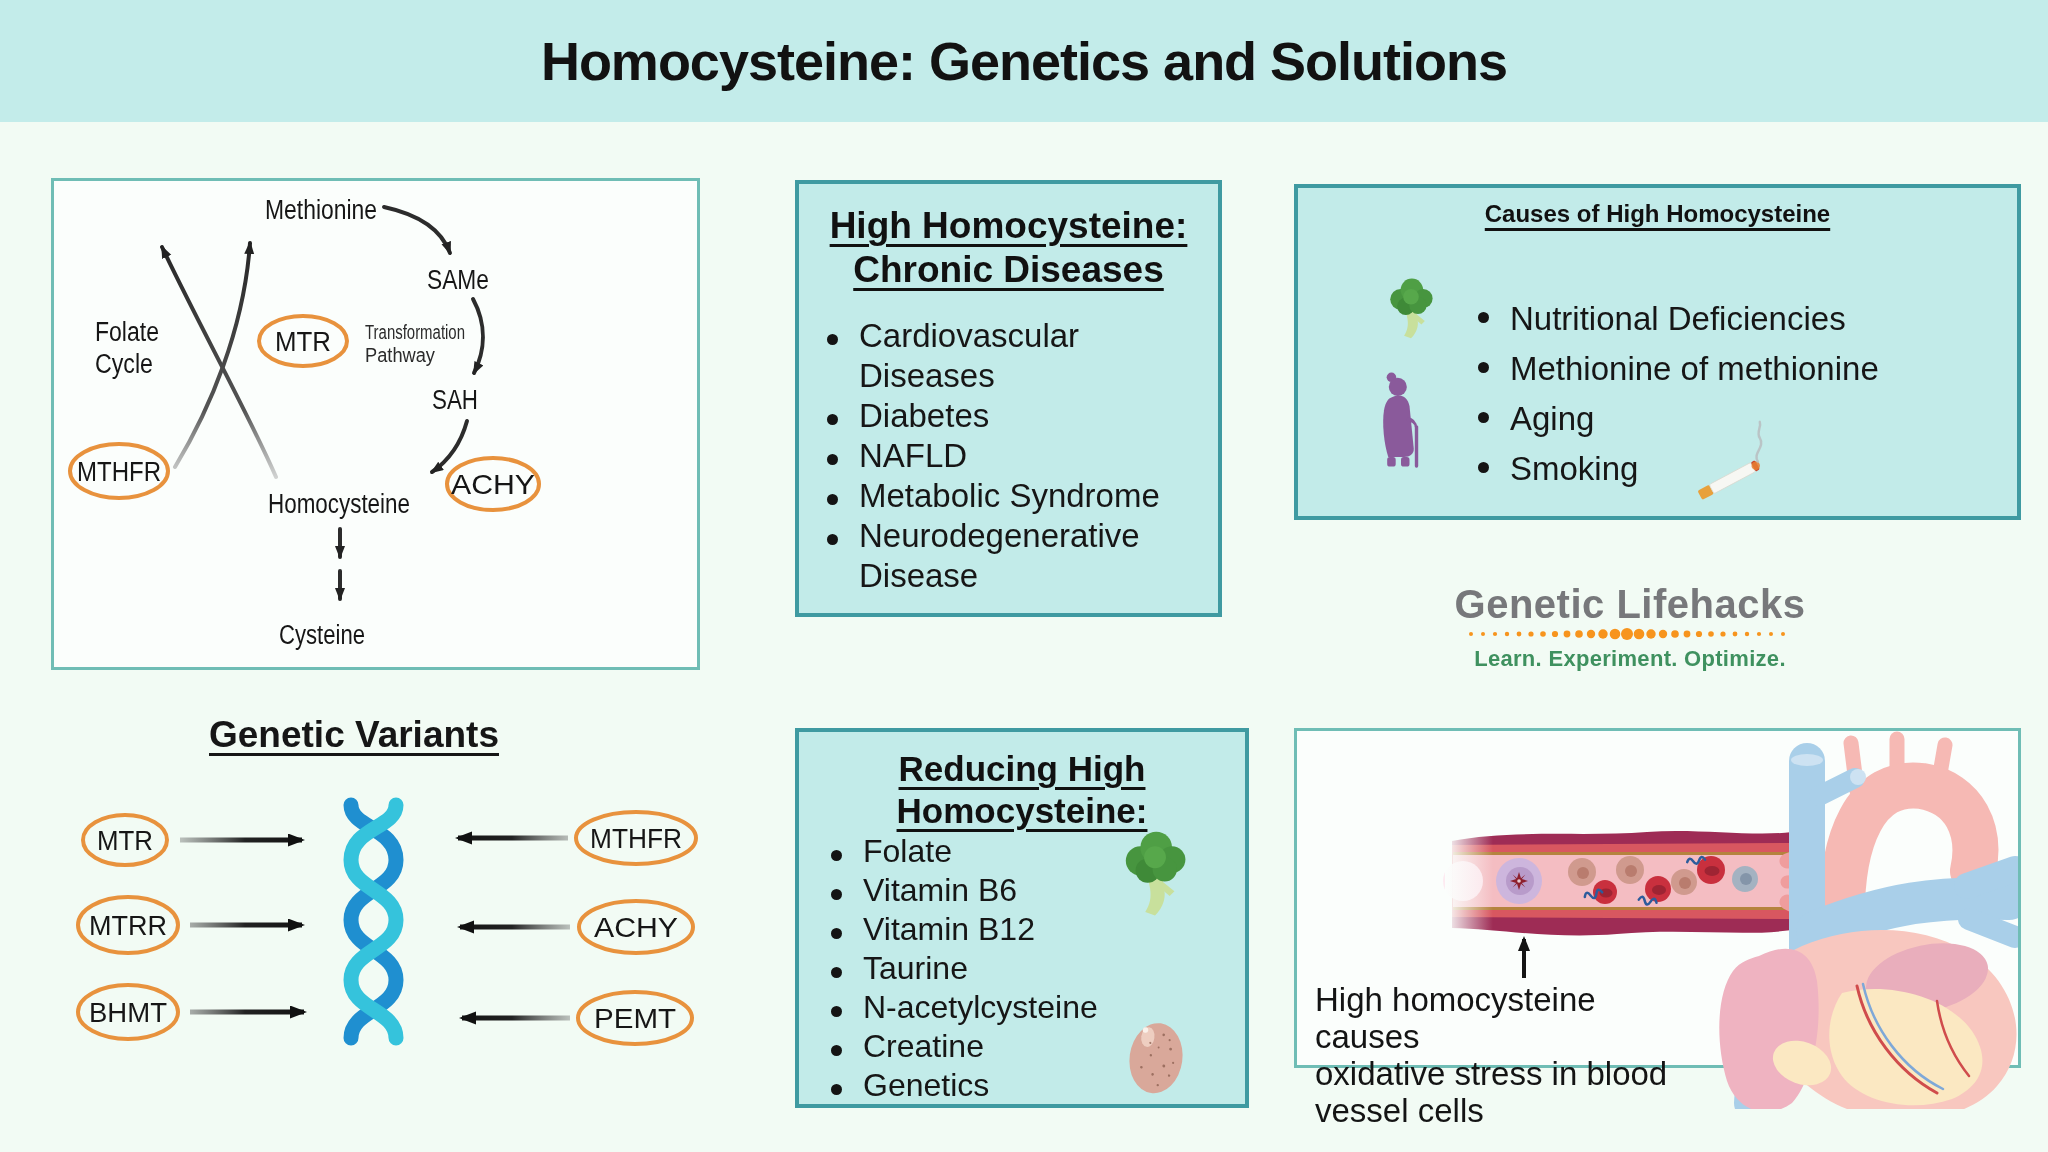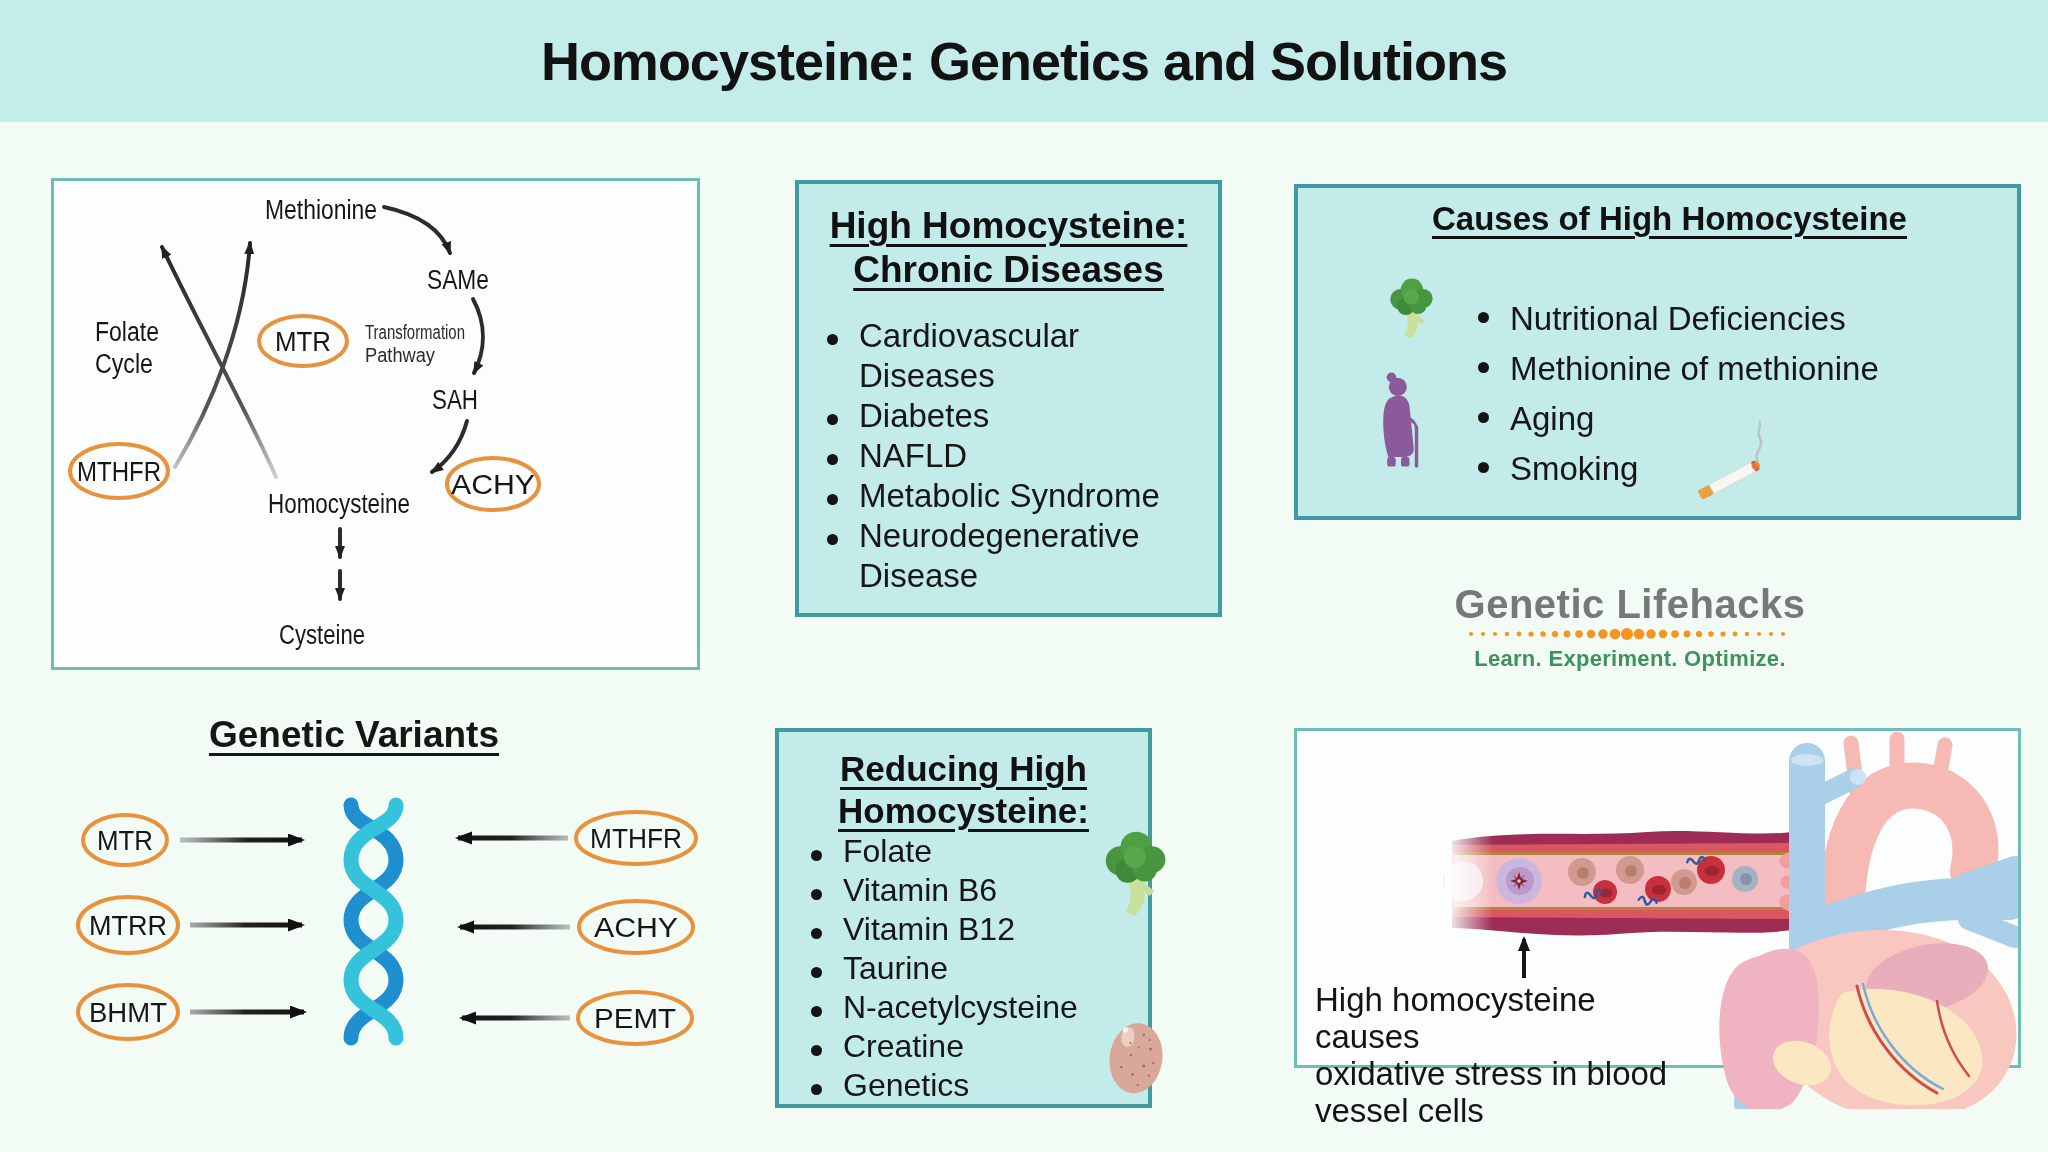--- a/index.html
+++ b/index.html
@@ -10,27 +10,27 @@
   #header{left:0;top:0;width:2048px;height:122px;background:#c3ecea;
           display:flex;align-items:center;justify-content:center;}
   #header h1{margin:0;font-size:54px;font-weight:700;letter-spacing:-1px;color:#121212;}
   
   .panel{position:absolute;box-sizing:border-box;}
   .panel-light{background:#fbfefc;border:3px solid #6fbdb5;}
   .panel-teal{background:#c2ebe9;border:4px solid #3f9aa1;}
   #pathway-panel{left:51px;top:178px;width:649px;height:492px;}
   #chronic-panel{left:795px;top:180px;width:427px;height:437px;padding-left:32px;}
   #causes-panel{left:1294px;top:184px;width:727px;height:336px;}
-  #reducing-panel{left:775px;top:728px;width:377px;height:380px;text-decoration:underline;}
+  #reducing-panel{left:795px;top:728px;width:454px;height:380px;text-decoration:underline;}
   #vessel-panel{left:1294px;top:728px;width:727px;height:340px;}
   
   .ptitle{font-weight:700;text-align:center;color:#111;}
   .u{text-decoration:underline;text-decoration-thickness:3px;text-underline-offset:6px;}
   #chronic-title{position:absolute;left:0;top:20px;width:100%;font-size:37px;line-height:44px;}
-  #causes-title{position:absolute;left:12px;top:12px;width:100%;font-size:33px;}
+  #causes-title{position:absolute;left:0;top:12px;width:100%;font-size:24px;}
   #reducing-title{position:absolute;left:0;top:16px;width:100%;font-size:35px;line-height:42px;}
   #variants-title{left:178px;top:714px;width:352px;text-align:center;
                   font-size:37px;font-weight:700;}
   
   ul.blist{list-style:none;margin:0;padding:0;position:absolute;font-weight:500;}
   ul.blist li{position:relative;padding-left:34px;}
   ul.blist li::before{content:"";position:absolute;left:2px;top:0.55em;width:11px;height:11px;
                       border-radius:50%;background:#141414;}
   #chronic-list{left:26px;top:132px;width:350px;font-size:33px;line-height:40px;}
   #causes-list{left:178px;top:106px;width:500px;font-size:33px;line-height:50px;}

